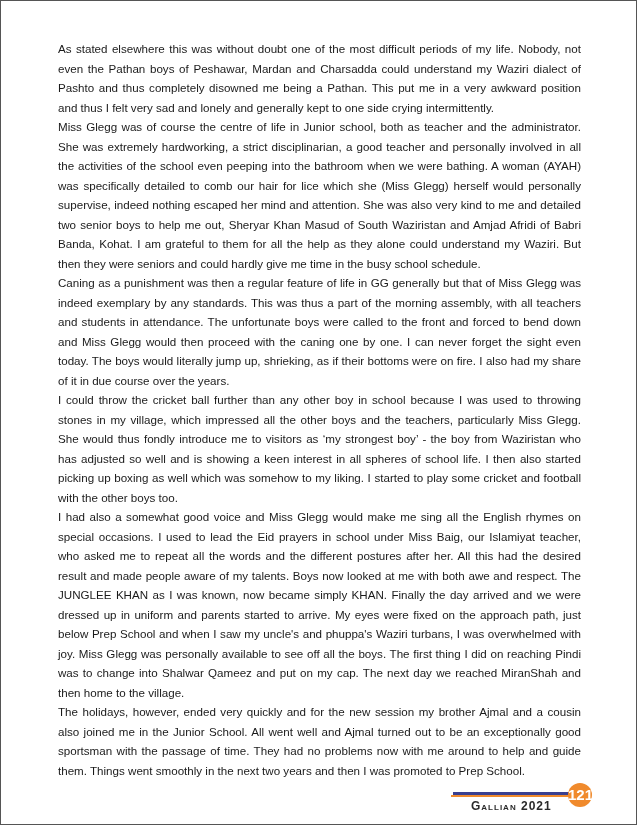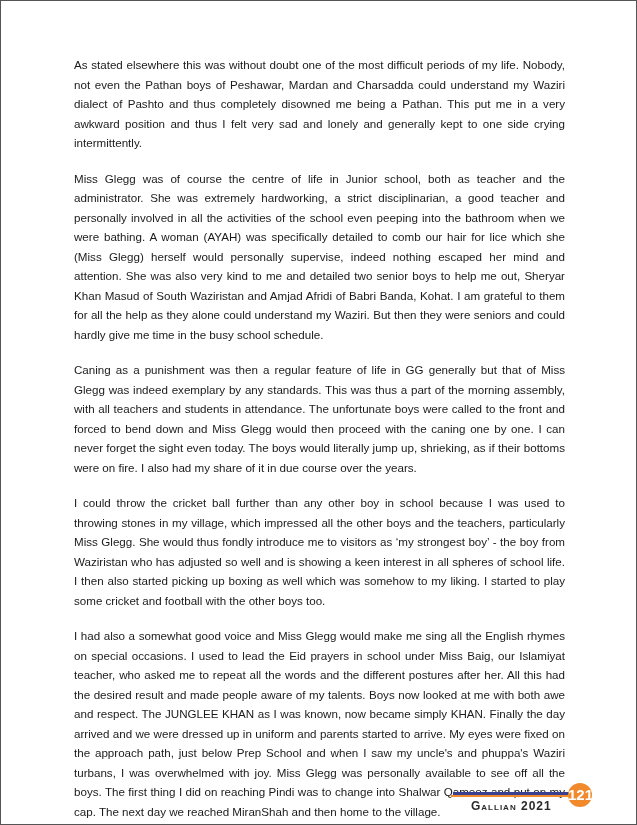--- a/index.html
+++ b/index.html
@@ -7,21 +7,21 @@
   .page {
     position: absolute; left: 0; top: 0; width: 635px; height: 823px;
     border: 1px solid #555; background: #fff;
   }
   .content {
     position: absolute; left: 57px; top: 38px; width: 523px;
     font-family: "Liberation Sans", sans-serif;
     font-size: 11.6px; line-height: 19.5px; color: #1a1a1a;
     text-align: justify;
   }
-  .content p { margin: 16px; }
+  .content p { margin: 0; }
   .footer {
     position: absolute; left: 450px; top: 789px; width: 140px; height: 30px;
   }
   .rule-blue {
     position: absolute; left: 2px; top: 2px; width: 122px; height: 3px;
     background: #3a3f8f;
   }
   .rule-orange {
     position: absolute; left: 0px; top: 5px; width: 124px; height: 2px;
     background: #f08a2c;

